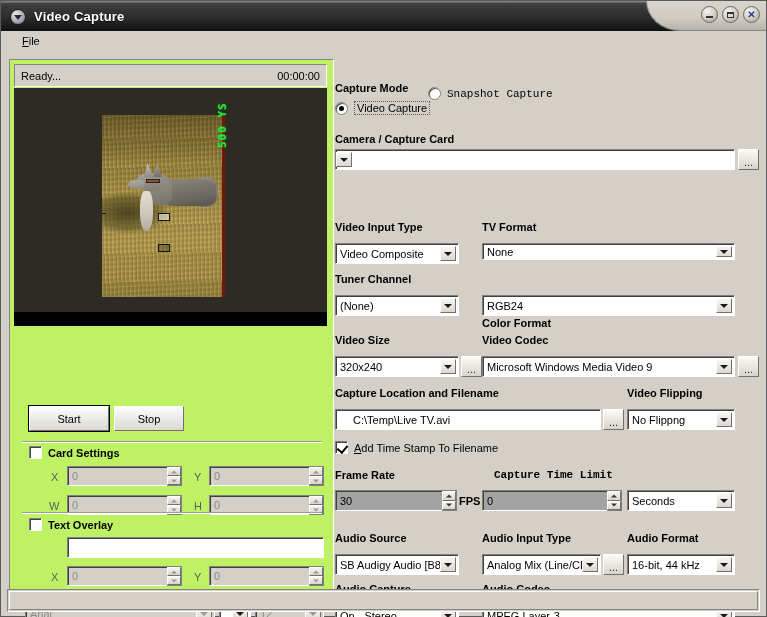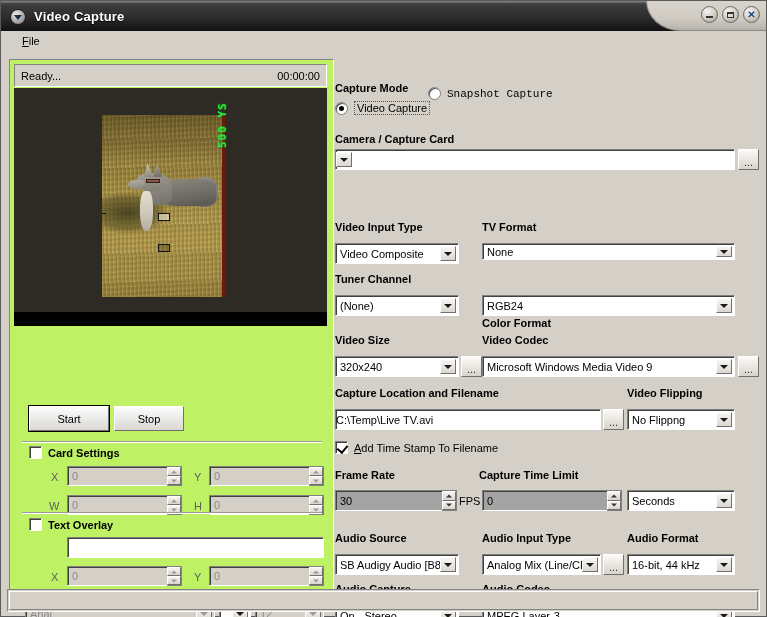--- a/index.html
+++ b/index.html
@@ -223,30 +223,30 @@
     border-right:2px solid #000; border-bottom:2px solid #000;
     transform:rotate(40deg);
   }
   .cb-label { font-size:11px; font-weight:bold; color:#000; white-space:nowrap; }
   .cb-label.normal { font-weight:normal; }
   .cb-label u { text-decoration:underline; }
 
   
   .lbl { position:absolute; font-size:11px; font-weight:bold; color:#000; white-space:nowrap; }
   .lbl.dim { color:#808080; }
-  .lbl.plain { font-weight:normal; }
+  .lbl.plain { font-weight:bold; }
   .lbl.axis { font-weight:normal; color:#606060; }
 
   
   .tinput {
     position:absolute; background:#fff;
     border:1px solid #808080; border-right-color:#fff; border-bottom-color:#fff;
     box-shadow:inset 1px 1px 0 #404040;
     font-size:11px; color:#000;
-    display:flex; align-items:center; padding-left:0;
+    display:flex; align-items:center; padding-left:17px;
     overflow:hidden; white-space:nowrap; cursor:text;
   }
 
   
   .spin { position:absolute; display:flex; }
   .spin .field {
     flex:1 1 auto; background:#a3a3a3;
     border:1px solid #808080; border-right:none; border-right-color:#fff; border-bottom-color:#fff;
     box-shadow:inset 1px 1px 0 #404040;
     font-size:11px; color:#000; display:flex; align-items:center; padding-left:4px;
@@ -537,21 +537,21 @@
     <div class="lbl" style="left:334px; top:418px;text-align:center;">Frame Rate</div>
     <div class="spin" style="left:334px; top:439px; width:122px; height:21px;">
       <div class="field">30</div>
       <div class="arrows">
           <div class="up"></div>
           <div class="dn"></div>
         </div>
     </div>
     <div class="lbl plain" style="left:458px; top:444px;">FPS</div>
 
-    <div class="lbl" style="left:478px; top:418px;">Capture Time Limit</div>
+    <div class="lbl" style="left:493px; top:418px;font-family:Liberation Mono, monospace;">Capture Time Limit</div>
     <div class="spin" style="left:481px; top:439px; width:140px; height:21px;">
       <div class="field">0</div>
       <div class="arrows">
           <div class="up"></div>
           <div class="dn"></div>
         </div>
     </div>
     <div class="combo" style="left:626px; top:439px; width:108px; height:21px;">
       <div class="val">Seconds</div>
       <div class="arrow"></div>

